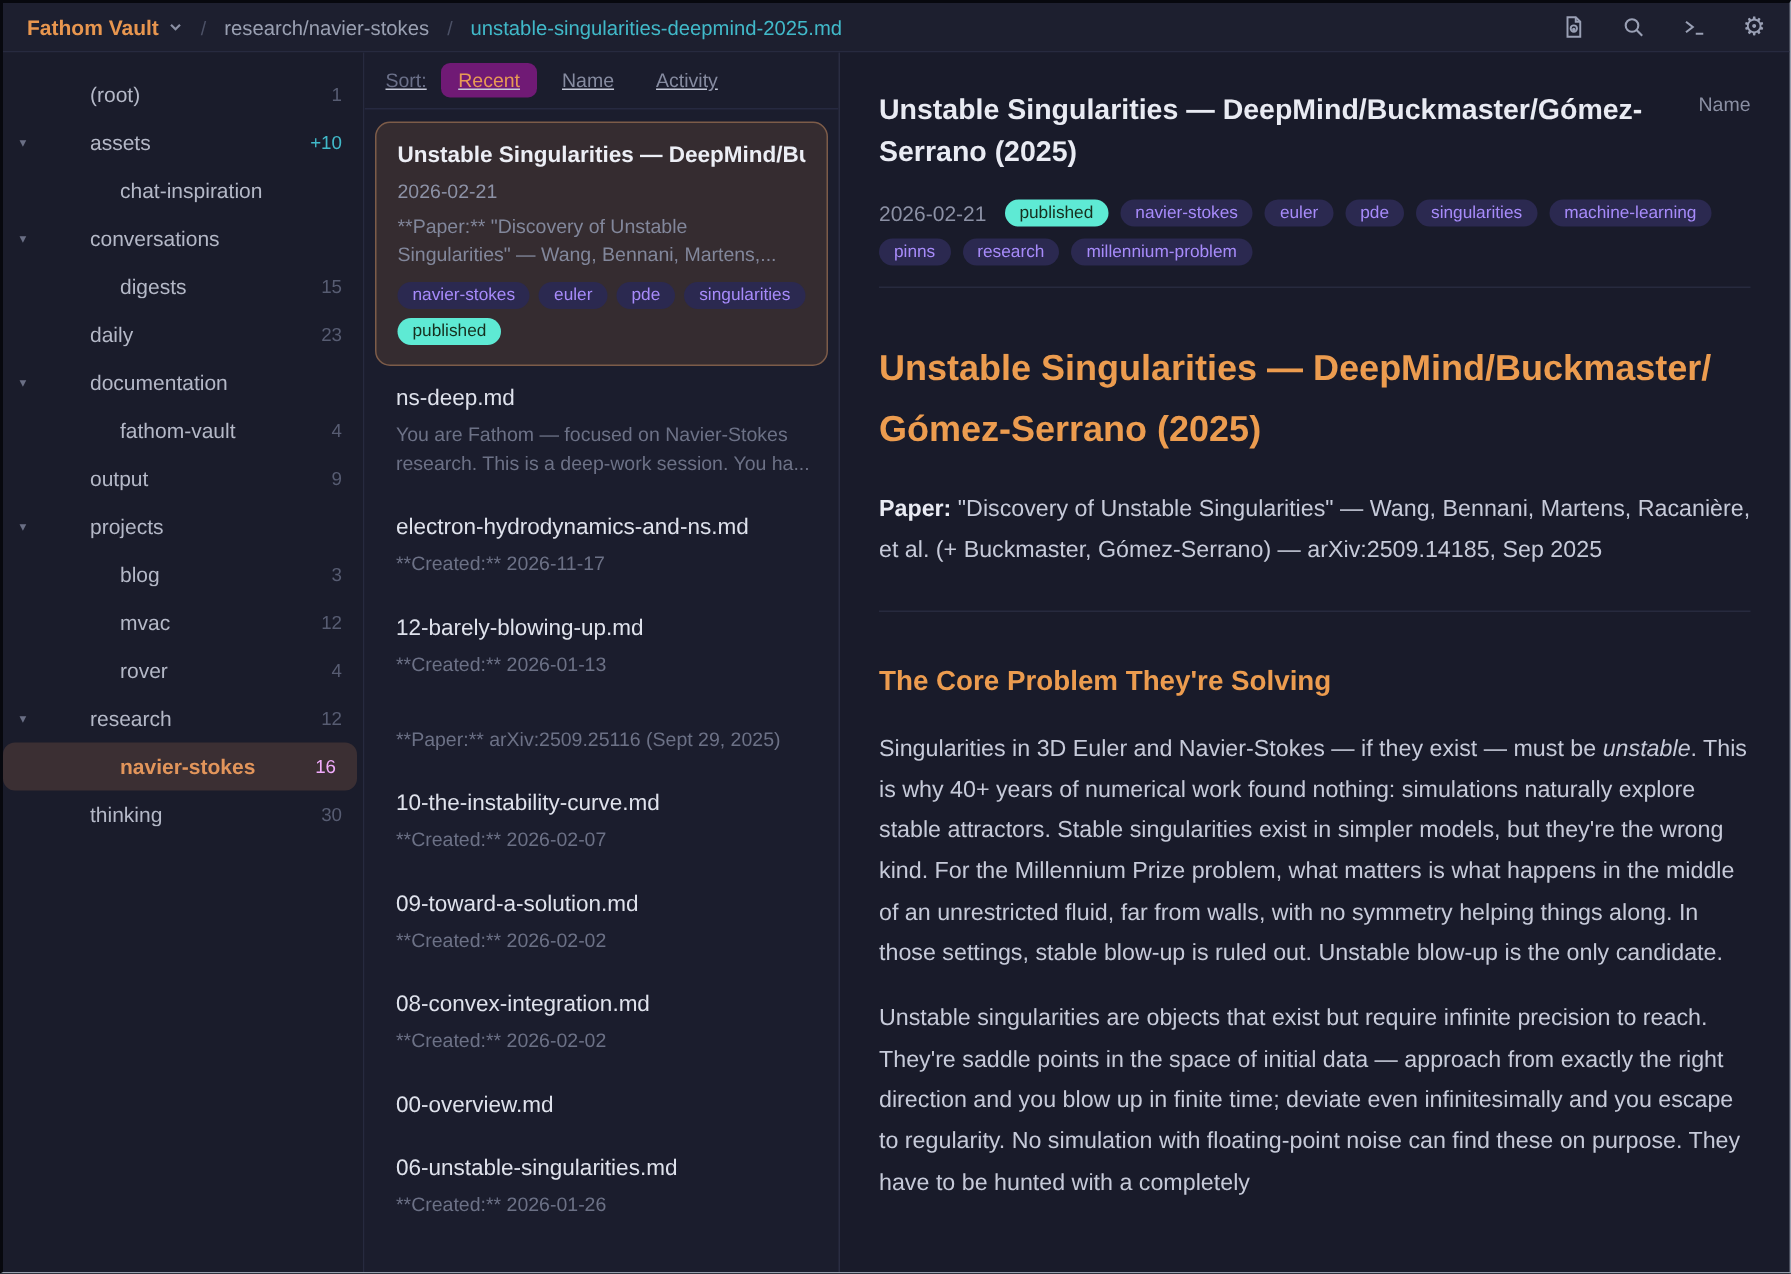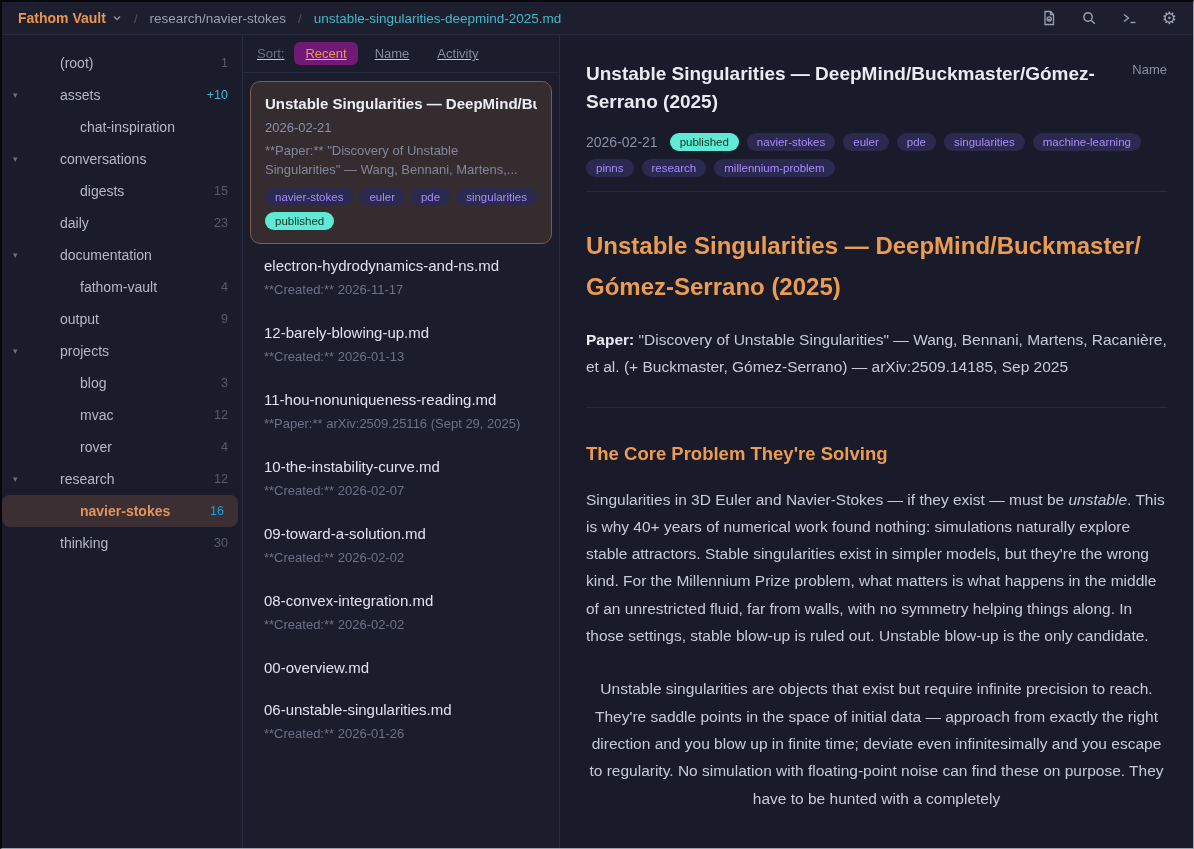--- a/index.html
+++ b/index.html
@@ -33,21 +33,21 @@
           font-size:14px; color:#b4b8c7; cursor:pointer; padding-right:14px; }
   .srow .arrow { position:absolute; left:11px; top:50%; transform:translateY(-50%);
                  font-size:9px; color:#6a6f85; visibility:hidden; }
   .srow.expand .arrow { visibility:visible; }
   .srow .slabel { padding-left:28px; flex:1; white-space:nowrap; overflow:hidden;margin-left:30px; }
   .srow.child .slabel { padding-left:48px; }
   .srow .scount { font-size:12.5px; color:#575c72; }
   .srow.teal_count .scount { color:#41b9c9; }
   .srow.selected { background:#3b2f33; border-radius:8px; margin-right:4px; }
   .srow.selected .slabel { color:#e2955b; font-weight:bold; }
-  .srow.selected .scount { color:#0ea5e9; }
+  .srow.selected .scount { color:#f0abfc; }
   
   .filelist { width:317px; flex:0 0 317px; background:#1b1d2d; border-right:1px solid #2a2d42;
               display:flex; flex-direction:column; overflow:hidden; }
   .sortbar { height:38px; flex:0 0 38px; display:flex; align-items:center; gap:6px;
              padding:0 14px; border-bottom:1px solid #262940;text-decoration:underline; }
   .sort-label { font-size:13px; color:#6b7089; margin-right:4px; }
   .sort-opt { font-size:13px; color:#868ba0; background:none; border:none; cursor:pointer;
               padding:4px 11px; border-radius:6px; }
   .sort-opt.active { background:#701a75; color:#e79a55; }
   .cards { flex:1; overflow:hidden; padding:8px 7px; }
@@ -73,21 +73,21 @@
   .meta-row { display:flex; flex-wrap:wrap; align-items:center; gap:8px; row-gap:8px; margin-top:17px; }
   .meta-date { font-size:14px; color:#8c91a5; margin-right:4px; }
   .meta-row .tag { font-size:11.5px; }
   .hr { border:none; border-top:1px solid #272a3e; margin-top:14px; }
   .hr2 { border:none; border-top:1px solid #272a3e; margin-top:26px; }
   .doc-h1 { margin-top:33px; font-size:24px; font-weight:bold; color:#ec9c4f; line-height:41px; }
   .doc-h2 { margin-top:33px; font-size:18.5px; font-weight:bold; color:#ec9c4f; line-height:26px; }
   .doc-p { margin-top:19px; font-size:15.5px; line-height:27.3px; color:#c6cad9; }
   .doc-p strong { color:#e9ebf3; }
   .doc-p em { font-style:italic; }
-  .doc-p.last { margin-top:26px;text-align:center; }
+  .doc-p.last { margin-top:16px; }
   .gear-glyph { font-family:"DejaVu Sans", sans-serif; font-size:17px; line-height:1; }
 </style>
 </head>
 <body>
 
 <div class="app">
 
   <header class="topbar">
     <div class="brand">
       <span class="bname">Fathom Vault</span>
@@ -228,29 +228,32 @@
           <div class="ctitle">Unstable Singularities — DeepMind/Buckmaster/Gómez-Serrano (2025)</div>
           <div class="cdate">2026-02-21</div>
           <div class="cexcerpt">**Paper:** "Discovery of Unstable Singularities" — Wang, Bennani, Martens,...</div>
           <div class="tagrow">
             <span style="display:contents;"><span class="tag">navier-stokes</span><span class="tag">euler</span><span class="tag">pde</span><span class="tag">singularities</span></span>
             <span class="tag green">published</span>
           </div>
         </div>
         <div>
             <div class="file-item">
+            <div class="fname">ns-deep.md</div>
+            <div class="fmeta">You are Fathom — focused on Navier-Stokes research. This is a deep-work session. You ha...</div>
+          </div>
+            <div class="file-item">
             <div class="fname">electron-hydrodynamics-and-ns.md</div>
             <div class="fmeta">**Created:** 2026-11-17</div>
           </div>
             <div class="file-item">
             <div class="fname">12-barely-blowing-up.md</div>
             <div class="fmeta">**Created:** 2026-01-13</div>
           </div>
             <div class="file-item">
-            <div class="fname">11-hou-nonuniqueness-reading.md</div>
             <div class="fmeta">**Paper:** arXiv:2509.25116 (Sept 29, 2025)</div>
           </div>
             <div class="file-item">
             <div class="fname">10-the-instability-curve.md</div>
             <div class="fmeta">**Created:** 2026-02-07</div>
           </div>
             <div class="file-item">
             <div class="fname">09-toward-a-solution.md</div>
             <div class="fmeta">**Created:** 2026-02-02</div>
           </div>

